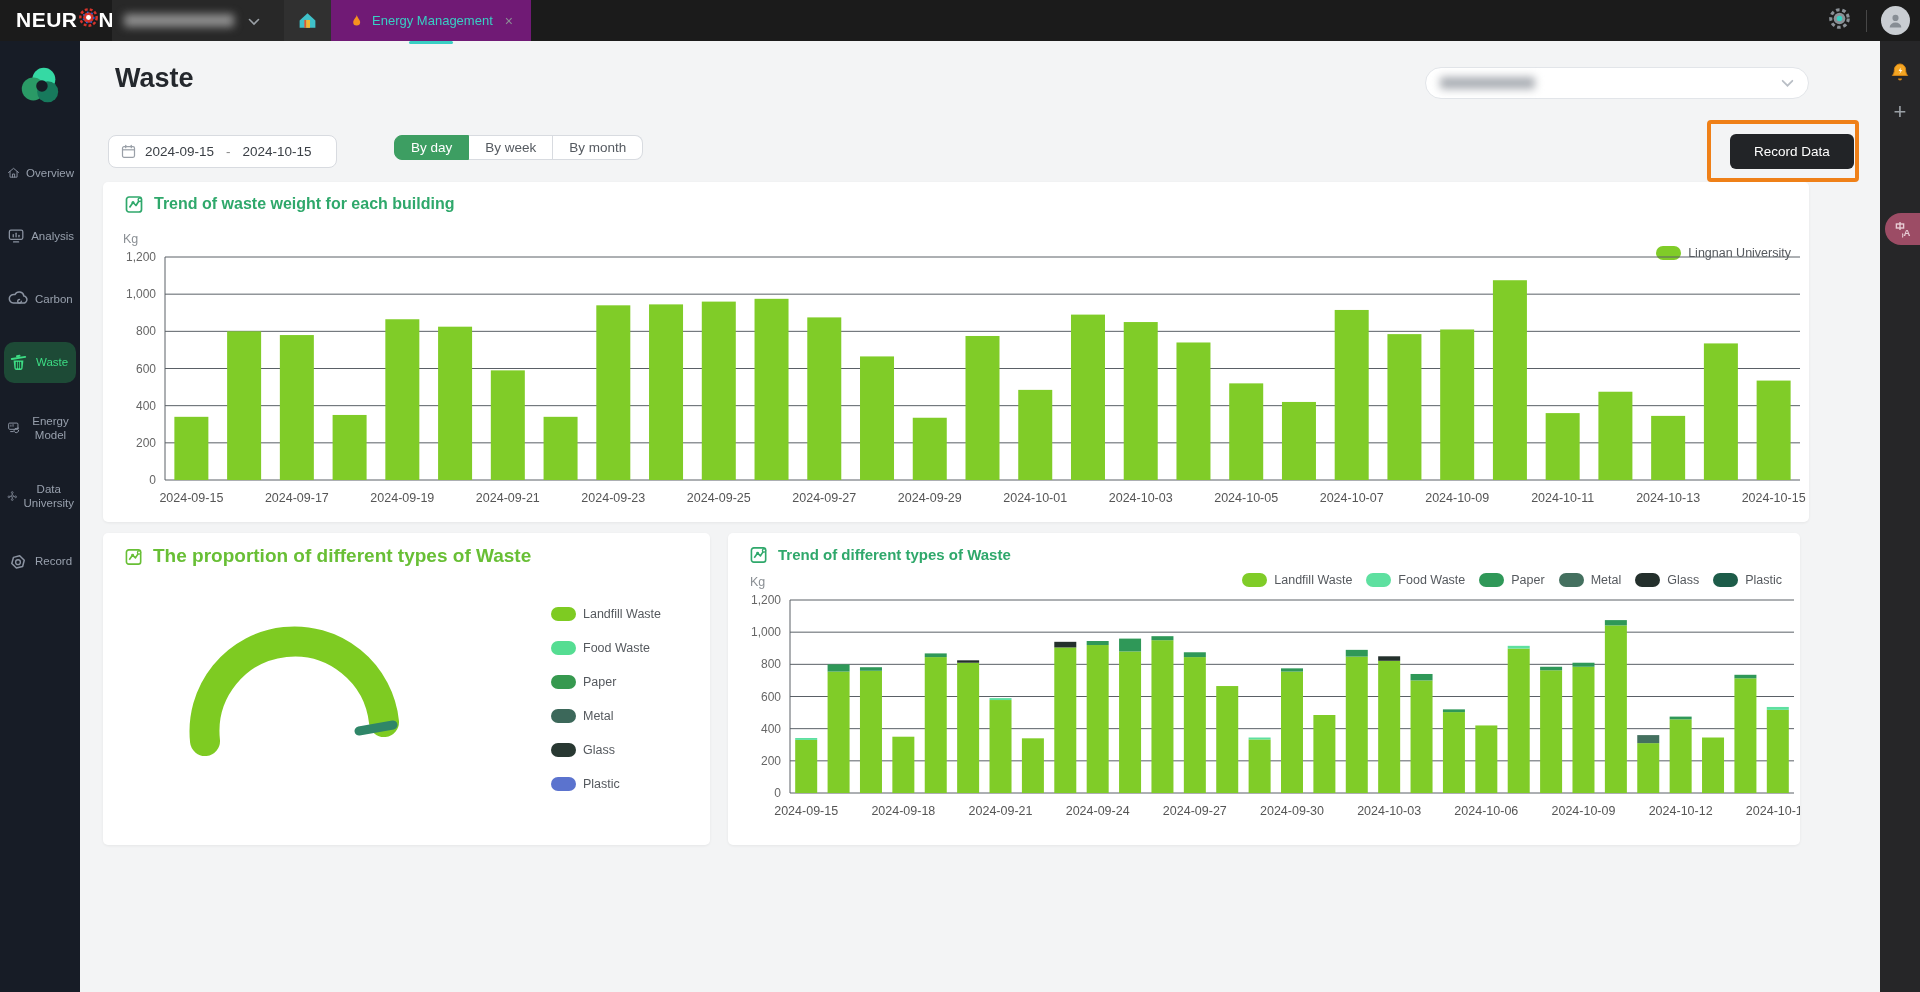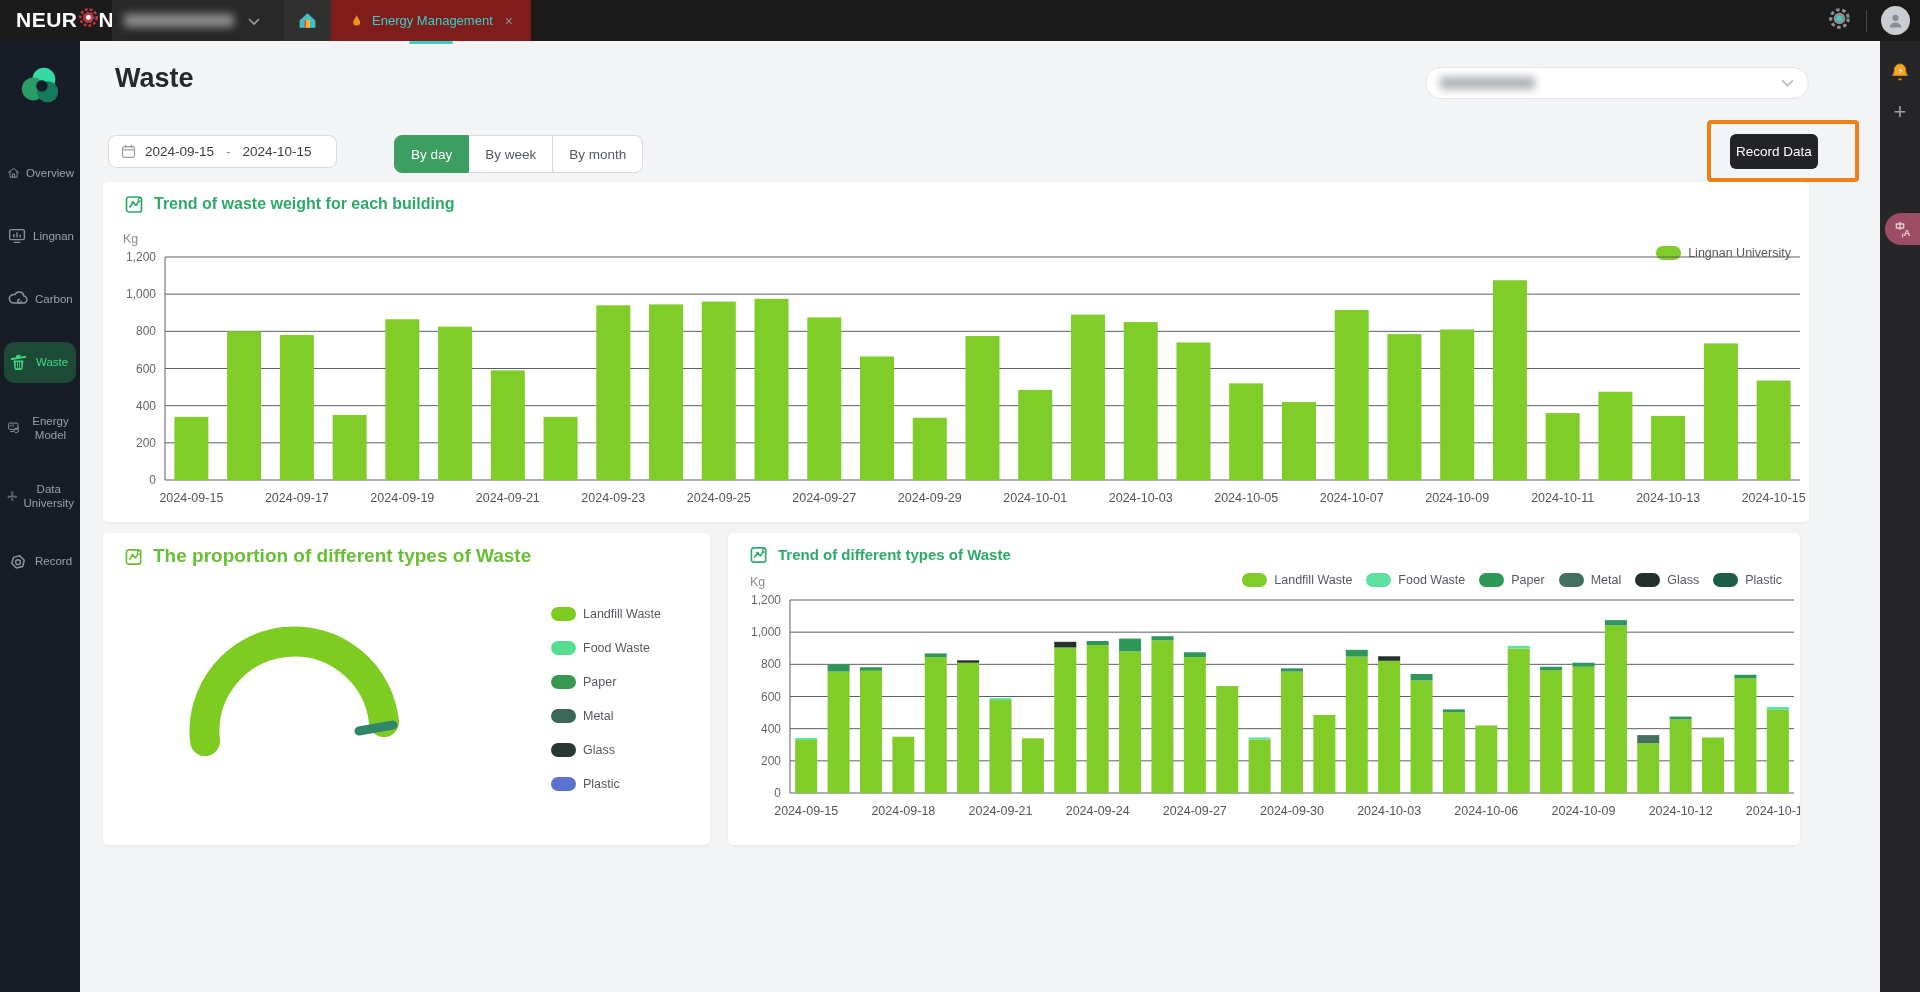--- a/index.html
+++ b/index.html
@@ -11,21 +11,21 @@
   .logo { position:absolute; left:16px; top:8px; display:flex; align-items:center; color:#fff;
     font-weight:bold; font-size:21px; letter-spacing:.5px; }
   .logo .gear-o { margin:0 1px; }
   .site-select { position:absolute; left:112px; top:0; width:172px; height:41px; background:#282828;
     display:flex; align-items:center; padding:0 12px; }
   .blur-blob { background:#8f8f8f; filter:blur(4px); border-radius:2px; }
   .site-select .blur-blob { width:110px; height:13px; }
   .site-select .chev { margin-left:14px; }
   .tab-home { position:absolute; left:284px; top:0; width:47px; height:41px; background:#303030;
     display:flex; align-items:center; justify-content:center; cursor:pointer; }
-  .tab-active { position:absolute; left:331px; top:0; width:200px; height:41px; background:#7f1d1d;
+  .tab-active { position:absolute; left:331px; top:0; width:200px; height:41px; background:#701a75;
     display:flex; align-items:center; justify-content:center; gap:8px; cursor:pointer; }
   .tab-active .tab-label { color:#38cfc4; font-size:13px; }
   .tab-active .tab-close { color:#8b9096; font-size:14px; margin-left:4px; }
   .tab-underline { position:absolute; left:78px; bottom:-3px; width:44px; height:3px; background:#38cfc4; border-radius:2px; }
   .topbar-right { position:absolute; right:0; top:0; height:41px; display:flex; align-items:center; gap:14px; padding-right:10px; }
   .tb-divider { width:1px; height:22px; background:#474747; }
   .avatar { width:29px; height:29px; border-radius:50%; background:#c9cdd2; display:flex; align-items:center; justify-content:center; }
 
   
   .sidebar { position:absolute; left:0; top:41px; width:80px; height:951px; background:#171c26; z-index:20;
@@ -54,27 +54,27 @@
   .head-select .blur-blob { width:95px; height:12px; background:#a9adb3; }
   .head-select .chev { margin-left:auto; }
 
   .date-box { position:absolute; left:28px; top:94px; width:229px; height:33px; background:#fff;
     border:1px solid #d8dbe0; border-radius:8px; display:flex; align-items:center; padding:0 12px;
     font-size:13.5px; color:#3a3f45; cursor:pointer; }
   .date-box .sep { margin:0 12px; color:#888; }
   .date-box svg { margin-right:9px; }
 
   .segmented { position:absolute; left:314px; top:94px; height:33px; display:flex; }
-  .seg-btn { height:38px; padding:0 16px; background:#fff; border:1px solid #d8dbe0; font-size:13.5px;
+  .seg-btn { height:25px; padding:0 16px; background:#fff; border:1px solid #d8dbe0; font-size:13.5px;
     color:#555a60; display:flex; align-items:center; cursor:pointer; border-left-width:0; }
   .seg-btn:first-child { border-radius:8px 0 0 8px; border-left-width:1px; }
   .seg-btn:last-child { border-radius:0 8px 8px 0; }
   .seg-btn.active { background:#3d9e62; border-color:#3d9e62; color:#fff; }
 
-  .record-btn { position:absolute; left:1650px; top:93px; width:88px; height:35px; background:#222427;
+  .record-btn { position:absolute; left:1650px; top:93px; width:124px; height:35px; background:#222427;
     color:#fff; font-size:13.5px; border:none; border-radius:6px; cursor:pointer; }
   .highlight-box { position:absolute; left:1627px; top:79px; width:152px; height:62px;
     border:4px solid #ef8018; border-radius:4px; pointer-events:none; z-index:5; }
 
   .card { position:absolute; background:#fff; border-radius:5px; box-shadow:0 1px 3px rgba(0,0,0,.06); }
   .card1 { left:23px; top:141px; width:1706px; height:340px; }
   .card2 { left:23px; top:492px; width:607px; height:312px; }
   .card3 { left:648px; top:492px; width:1072px; height:312px; }
 
   .card-title { position:absolute; left:22px; top:12px; display:flex; align-items:center; gap:9px;
@@ -176,21 +176,21 @@
   </div>
 
   <div class="nav-item">
     <svg width="24" height="24" viewBox="0 0 24 24">
       <rect x="4" y="5" width="16" height="11" rx="1.8" fill="none" stroke="#8b93a1" stroke-width="1.5"></rect>
       <line x1="8.6" y1="13" x2="8.6" y2="10.4" stroke="#8b93a1" stroke-width="1.5" stroke-linecap="round"></line>
       <line x1="12" y1="13" x2="12" y2="8.6" stroke="#8b93a1" stroke-width="1.5" stroke-linecap="round"></line>
       <line x1="15.4" y1="13" x2="15.4" y2="11.2" stroke="#8b93a1" stroke-width="1.5" stroke-linecap="round"></line>
       <line x1="9" y1="19" x2="15" y2="19" stroke="#8b93a1" stroke-width="1.5" stroke-linecap="round"></line>
     </svg>
-    <span class="nav-label">Lingnan</span>
+    <span class="nav-label">Analysis</span>
   </div>
 
   <div class="nav-item">
     <svg width="24" height="24" viewBox="0 0 24 24">
       <path d="M7.5 16 a4.3 4.3 0 1 1 1.4-8.4 a4.8 4.8 0 0 1 9 1.5 a3.4 3.4 0 0 1-.9 6.9 z" fill="none" stroke="#8b93a1" stroke-width="1.5" stroke-linejoin="round"></path>
       <path d="M13.5 12.5 a1.8 1.8 0 1 0 1.8 1.8" fill="none" stroke="#8b93a1" stroke-width="1.4" stroke-linecap="round"></path>
     </svg>
     <span class="nav-label">Carbon</span>
   </div>
 

